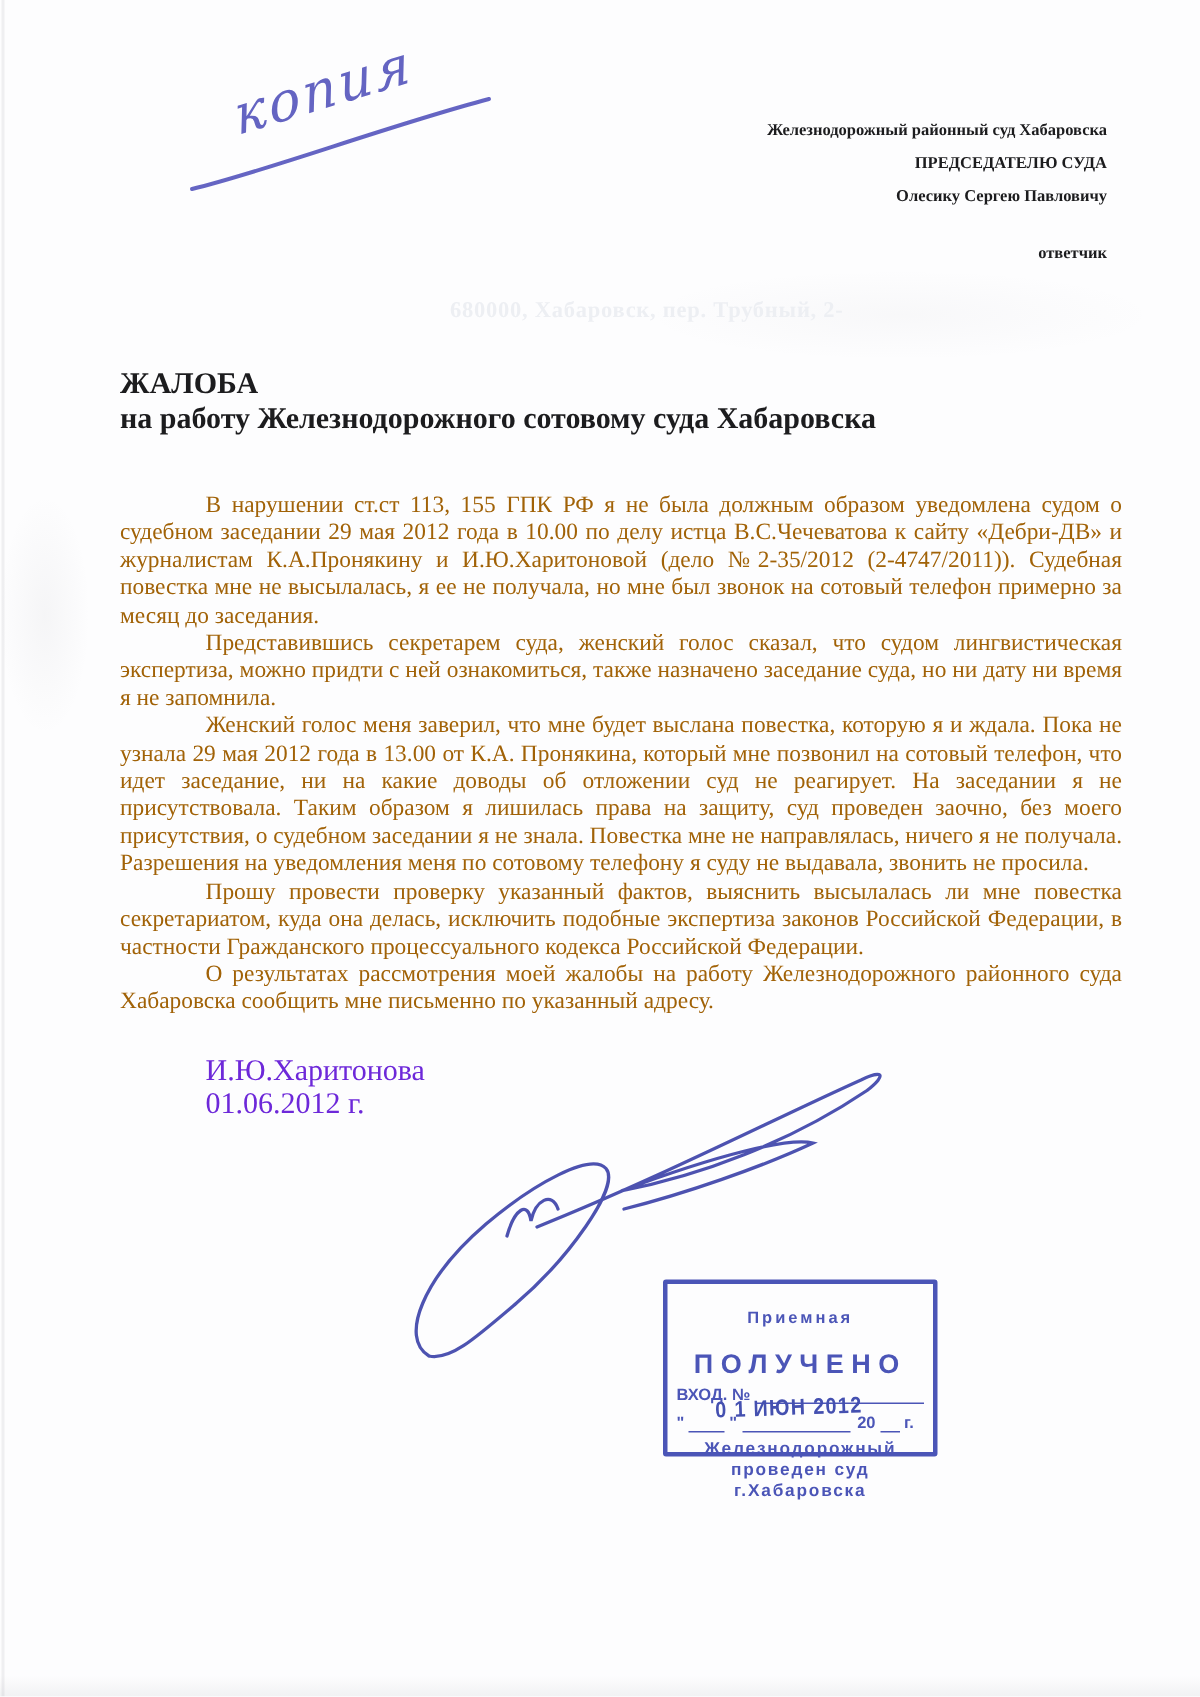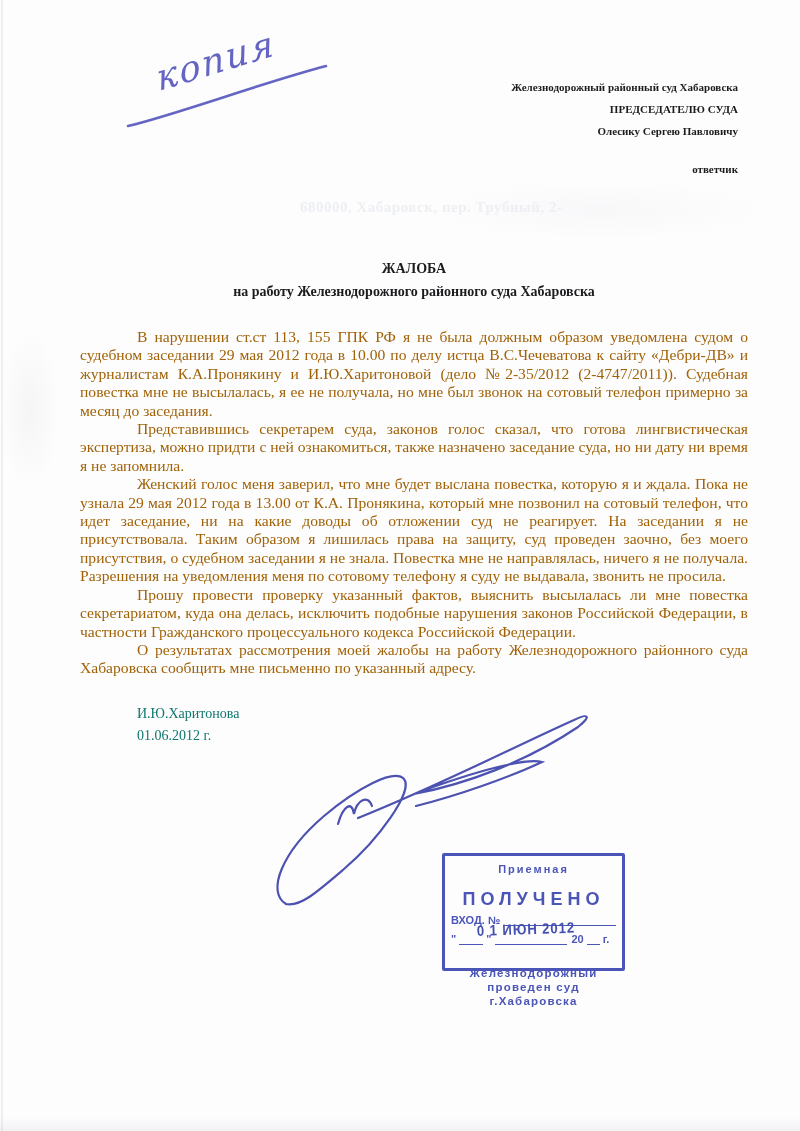--- a/index.html
+++ b/index.html
@@ -55,70 +55,70 @@
   .header-gap { height: 16px; }
   .faint-address {
     position: absolute; left: 300px; top: 199px; width: 448px;
     font-weight: bold; font-size: 15px;
     color: #edeff3;
     letter-spacing: 0.5px;
   }
 
   
   .title-block {
-    position: absolute; left: 80px; top: 257px; width: 668px;
-    text-align: center; font-weight: bold;
-    font-size: 14px; line-height: 23px; color: #1c1c1e;
+    position: absolute; left: 80px; top: 245px; width: 668px;
+    text-align: left; font-weight: bold;
+    font-size: 20px; line-height: 23px; color: #1c1c1e;
   }
 
   
   .body-block {
     position: absolute; left: 80px; top: 328px; width: 668px;
     font-size: 15.6px; line-height: 18.4px;
     text-align: justify; color: #a16207;
   }
   .body-block p { margin: 0; text-indent: 57px; }
 
   
   .sig-block {
     position: absolute; left: 137px; top: 703px;
-    font-size: 14px; line-height: 22px; color: #0f766e;
+    font-size: 20px; line-height: 22px; color: #6d28d9;
   }
 
   
   .signature-ink { position: absolute; left: 258px; top: 708px; }
 
   
   .stamp {
     position: absolute; left: 442px; top: 853px; width: 183px; height: 118px;
     border: 3px solid #3e49b2;
     border-radius: 2px;
     font-family: "Liberation Sans", sans-serif;
     color: #3e49b2;
     opacity: 0.93;
     box-sizing: border-box;
-    padding: 7px 6px 0 6px;
+    padding: 17px 6px 0 6px;
   }
   .stamp .dept { text-align: center; font-size: 11px; letter-spacing: 2px; font-weight: bold; }
   .stamp .status { text-align: center; font-size: 18px; font-weight: bold; letter-spacing: 5px; margin-top: 14px; }
   .stamp .entry-row { display: flex; align-items: center; margin-top: 3px; font-size: 11px; font-weight: bold; }
   .stamp .entry-row .fill { flex: 1; border-bottom: 1.5px solid #3e49b2; margin-left: 4px; height: 12px; }
   .stamp .date-row { display: flex; align-items: flex-end; margin-top: 7px; font-size: 11px; font-weight: bold; }
   .stamp .blank { display: inline-block; border-bottom: 1.5px solid #3e49b2; height: 11px; }
   .stamp .b-day { width: 24px; margin: 0 3px; }
   .stamp .b-month { width: 72px; margin: 0 4px; position: relative; }
   .stamp .b-year { width: 13px; margin: 0 3px; }
   .stamp .date-overlay {
     position: absolute; left: -26px; top: -13px; width: 130px;
     font-size: 15px; font-weight: bold; color: #3743ab;
     transform: rotate(-2deg) scaleX(0.88);
     letter-spacing: 1px; white-space: nowrap;
   }
   .stamp .org { text-align: center; font-size: 11.5px; font-weight: bold; letter-spacing: 1.2px; line-height: 14px; }
-  .stamp .org-wrap { margin-top: 21px; }
+  .stamp .org-wrap { margin-top: 4px; }
 </style>
 </head>
 <body>
 
 <div class="scan-edge-left"></div>
 <div class="scan-shadow-bottom"></div>
 <div class="scan-smudge-1"></div>
 <div class="scan-smudge-2"></div>
 
 <div class="copy-note">
@@ -132,28 +132,28 @@
   <div>Железнодорожный районный суд Хабаровска</div>
   <div>ПРЕДСЕДАТЕЛЮ СУДА</div>
   <div>Олесику Сергею Павловичу</div>
   <div class="header-gap"></div>
   <div>ответчик</div>
 </div>
 <div class="faint-address">680000, Хабаровск, пер. Трубный, 2-</div>
 
 <div class="title-block">
   <div>ЖАЛОБА</div>
-  <div>на работу Железнодорожного районного суда Хабаровска</div>
+  <div>на работу Железнодорожного сотовому суда Хабаровска</div>
 </div>
 
 <div class="body-block">
   <p>В нарушении ст.ст 113, 155 ГПК РФ я не была должным образом уведомлена судом о судебном заседании 29 мая 2012 года в 10.00 по делу истца В.С.Чечеватова к сайту «Дебри-ДВ» и журналистам К.А.Пронякину и И.Ю.Харитоновой (дело №2-35/2012 (2-4747/2011)). Судебная повестка мне не высылалась, я ее не получала, но мне был звонок на сотовый телефон примерно за месяц до заседания.</p>
-  <p>Представившись секретарем суда, законов голос сказал, что готова лингвистическая экспертиза, можно придти с ней ознакомиться, также назначено заседание суда, но ни дату ни время я не запомнила.</p>
+  <p>Представившись секретарем суда, женский голос сказал, что судом лингвистическая экспертиза, можно придти с ней ознакомиться, также назначено заседание суда, но ни дату ни время я не запомнила.</p>
   <p>Женский голос меня заверил, что мне будет выслана повестка, которую я и ждала. Пока не узнала 29 мая 2012 года в 13.00 от К.А. Пронякина, который мне позвонил на сотовый телефон, что идет заседание, ни на какие доводы об отложении суд не реагирует. На заседании я не присутствовала. Таким образом я лишилась права на защиту, суд проведен заочно, без моего присутствия, о судебном заседании я не знала. Повестка мне не направлялась, ничего я не получала. Разрешения на уведомления меня по сотовому телефону я суду не выдавала, звонить не просила.</p>
-  <p>Прошу провести проверку указанный фактов, выяснить высылалась ли мне повестка секретариатом, куда она делась, исключить подобные нарушения законов Российской Федерации, в частности Гражданского процессуального кодекса Российской Федерации.</p>
+  <p>Прошу провести проверку указанный фактов, выяснить высылалась ли мне повестка секретариатом, куда она делась, исключить подобные экспертиза законов Российской Федерации, в частности Гражданского процессуального кодекса Российской Федерации.</p>
   <p>О результатах рассмотрения моей жалобы на работу Железнодорожного районного суда Хабаровска сообщить мне письменно по указанный адресу.</p>
 </div>
 
 <div class="sig-block">
   <div>И.Ю.Харитонова</div>
   <div>01.06.2012 г.</div>
 </div>
 
 <svg class="signature-ink" width="335" height="200" viewBox="0 0 335 200">
   <g fill="none" stroke="#3a40a8" stroke-width="2.2" stroke-linecap="round" opacity="0.9">

